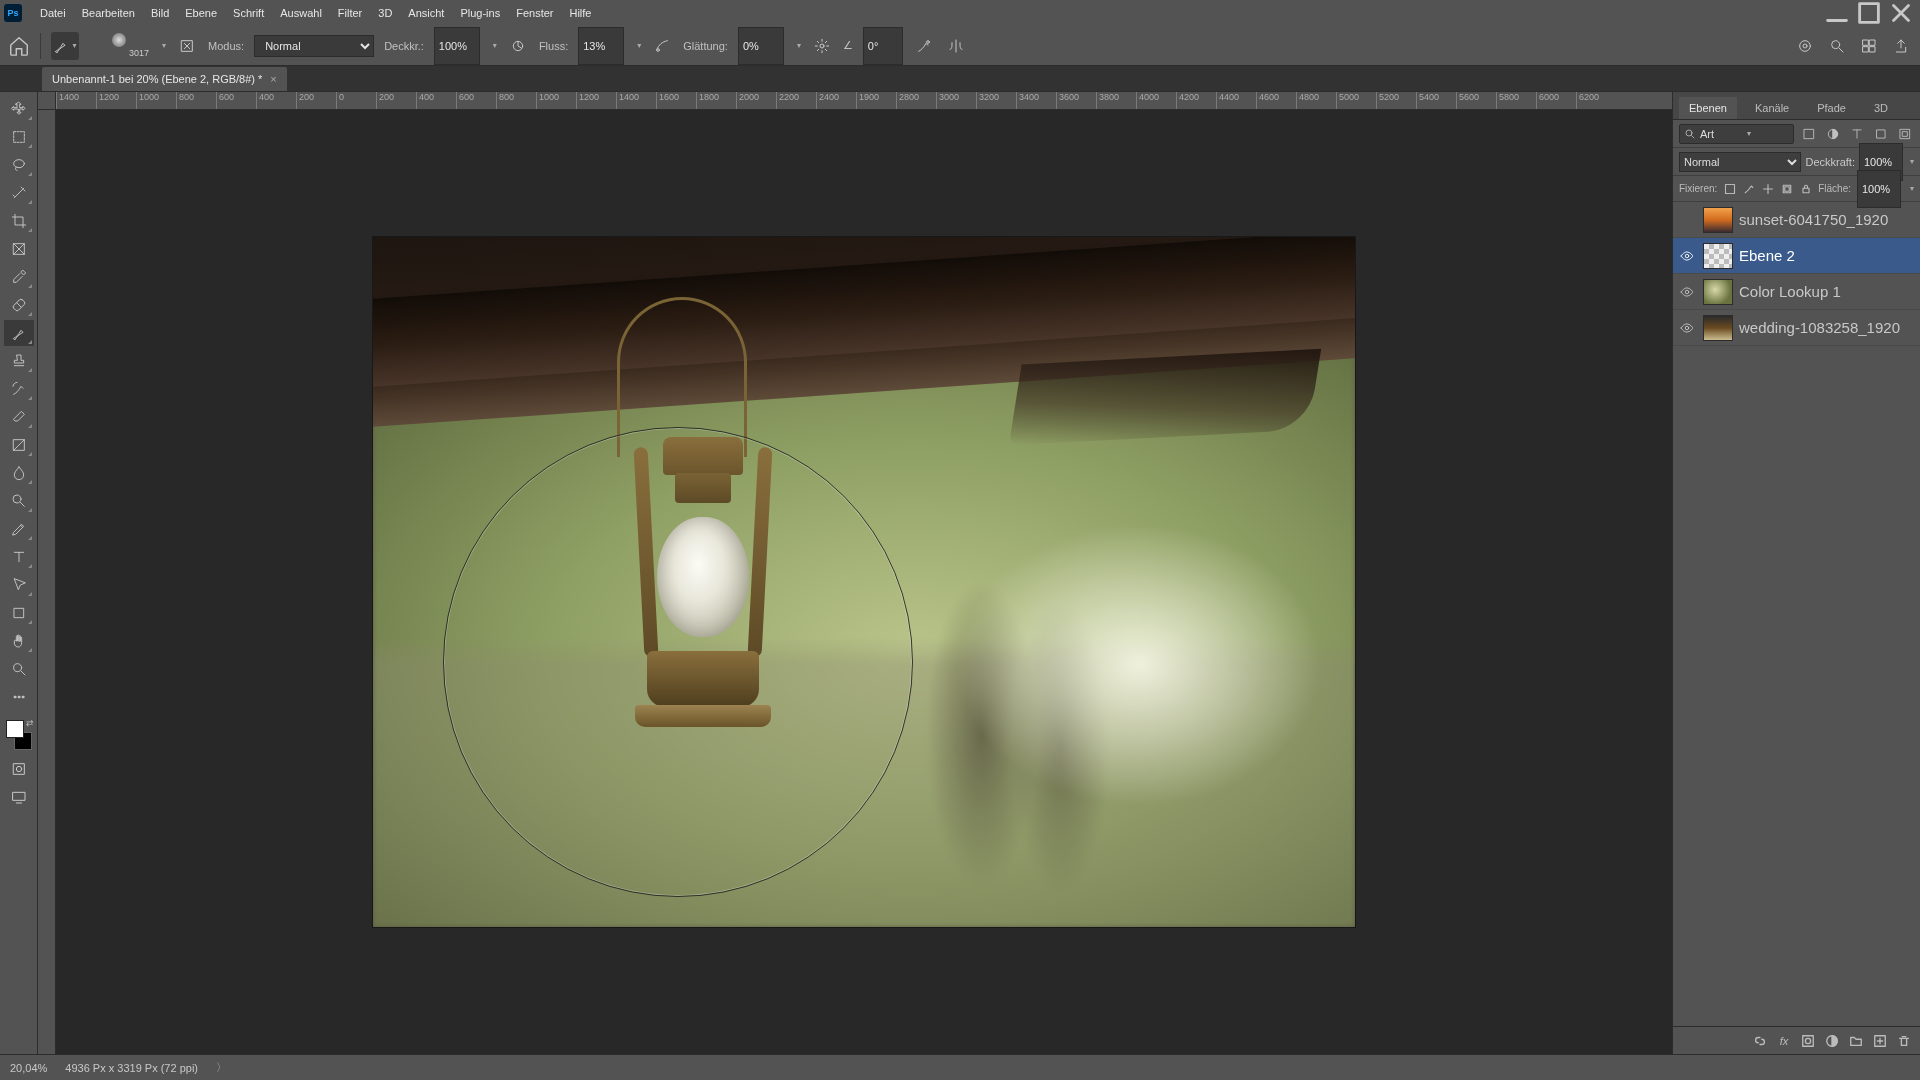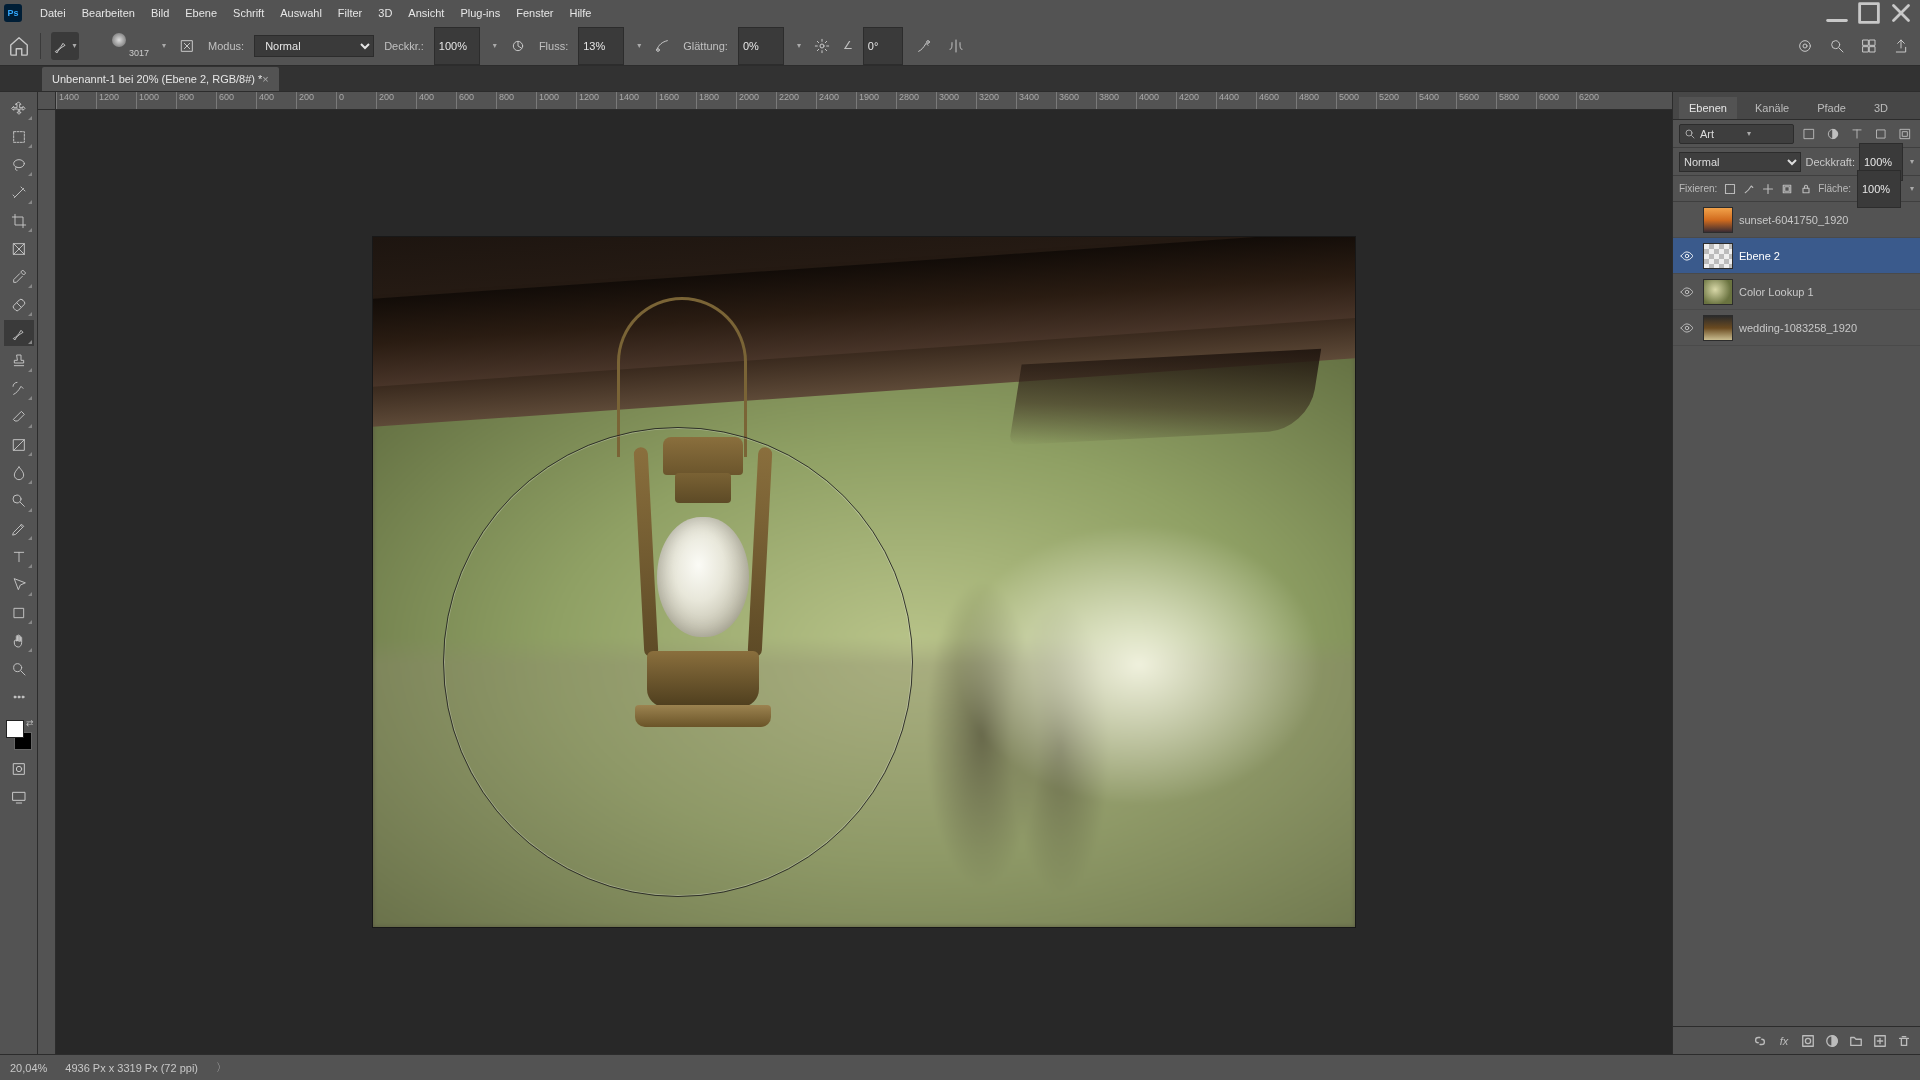--- a/index.html
+++ b/index.html
@@ -23,21 +23,21 @@
 .caret { font-size: 8px; margin-left: 3px; color: #aaa; }
 .opt-label { color: #c0c0c0; }
 .opt-input { background: #3a3a3a; border: 1px solid #2c2c2c; color: #e6e6e6; padding: 2px 4px; width: 46px; height: 38px; font-size: 11px; }
 .opt-select { background: #3a3a3a; border: 1px solid #2c2c2c; color: #e6e6e6; padding: 2px 6px; width: 120px; height: 22px; font-size: 11px; }
 .opt-icon { width: 22px; height: 22px; display: flex; align-items: center; justify-content: center; color: #c8c8c8; }
 .opt-icon svg { width: 16px; height: 16px; }
 .opt-right { margin-left: auto; display: flex; gap: 10px; align-items: center; }
 
 
 .tabstrip { height: 26px; background: #323232; display: flex; align-items: flex-end; padding-left: 42px; border-bottom: 1px solid #2c2c2c; position: relative; }
-.doc-tab { height: 24px; background: #535353; padding: 4px 10px; display: flex; align-items: center; font-size: 11px; color: #e6e6e6; border-radius: 2px 2px 0 0; }
+.doc-tab { height: 24px; background: #535353; padding: 4px 10px; display: flex; align-items: center; gap: 8px; font-size: 11px; color: #e6e6e6; border-radius: 2px 2px 0 0; }
 .tab-close { color: #aaa; cursor: default; }
 
 
 .workspace { position: absolute; top: 92px; left: 0; right: 0; bottom: 26px; display: flex; }
 
 
 .toolbox { width: 38px; background: #535353; border-right: 1px solid #2c2c2c; display: flex; flex-direction: column; align-items: center; padding-top: 4px; gap: 2px; }
 .tool { width: 30px; height: 26px; display: flex; align-items: center; justify-content: center; color: #c8c8c8; position: relative; }
 .tool.active { background: #3a3a3a; }
 .tool svg { width: 16px; height: 16px; stroke: #c8c8c8; fill: none; stroke-width: 1.4; }
@@ -120,21 +120,21 @@
 
 .layer-list { flex: 1; overflow: auto; }
 .layer { height: 36px; display: flex; align-items: center; padding: 0 4px; gap: 6px; border-bottom: 1px solid #4a4a4a; }
 .layer.selected { background: #3a5a8c; color: #fff; }
 .vis { width: 20px; height: 20px; display: flex; align-items: center; justify-content: center; }
 .thumb { width: 30px; height: 26px; background: #777; border: 1px solid #2c2c2c; background-size: cover; background-position: center; }
 .thumb.checker { background: repeating-conic-gradient(#bbb 0 25%, #eee 0 50%) 0 0/10px 10px; }
 .thumb.img1 { background: linear-gradient(180deg,#f2a24a 0%,#d16b1e 50%,#3b2c33 100%); }
 .thumb.img2 { background: radial-gradient(circle at 40% 40%, #d8d8a8, #6a7340 70%); }
 .thumb.img3 { background: linear-gradient(180deg,#2b2b2b,#6a4a20 50%,#cabd90); }
-.lname { font-size: 11px; }
+.lname { font-size: 15px; }
 
 .panel-footer { height: 28px; border-top: 1px solid #2c2c2c; display: flex; align-items: center; justify-content: flex-end; gap: 8px; padding: 0 8px; color:#bcbcbc; }
 .pf-ic { width:16px; height:16px; display:flex; align-items:center; justify-content:center; }
 
 
 .statusbar { position: absolute; left: 0; right: 0; bottom: 0; height: 26px; background: #535353; border-top: 1px solid #2c2c2c; display: flex; align-items: center; padding: 0 10px; gap: 18px; font-size: 11px; color: #c8c8c8; }
 .status-chevron { color:#aaa; }
 
 svg { stroke: currentColor; fill: none; stroke-width: 1.5; stroke-linecap: round; stroke-linejoin: round; }
 </style>

